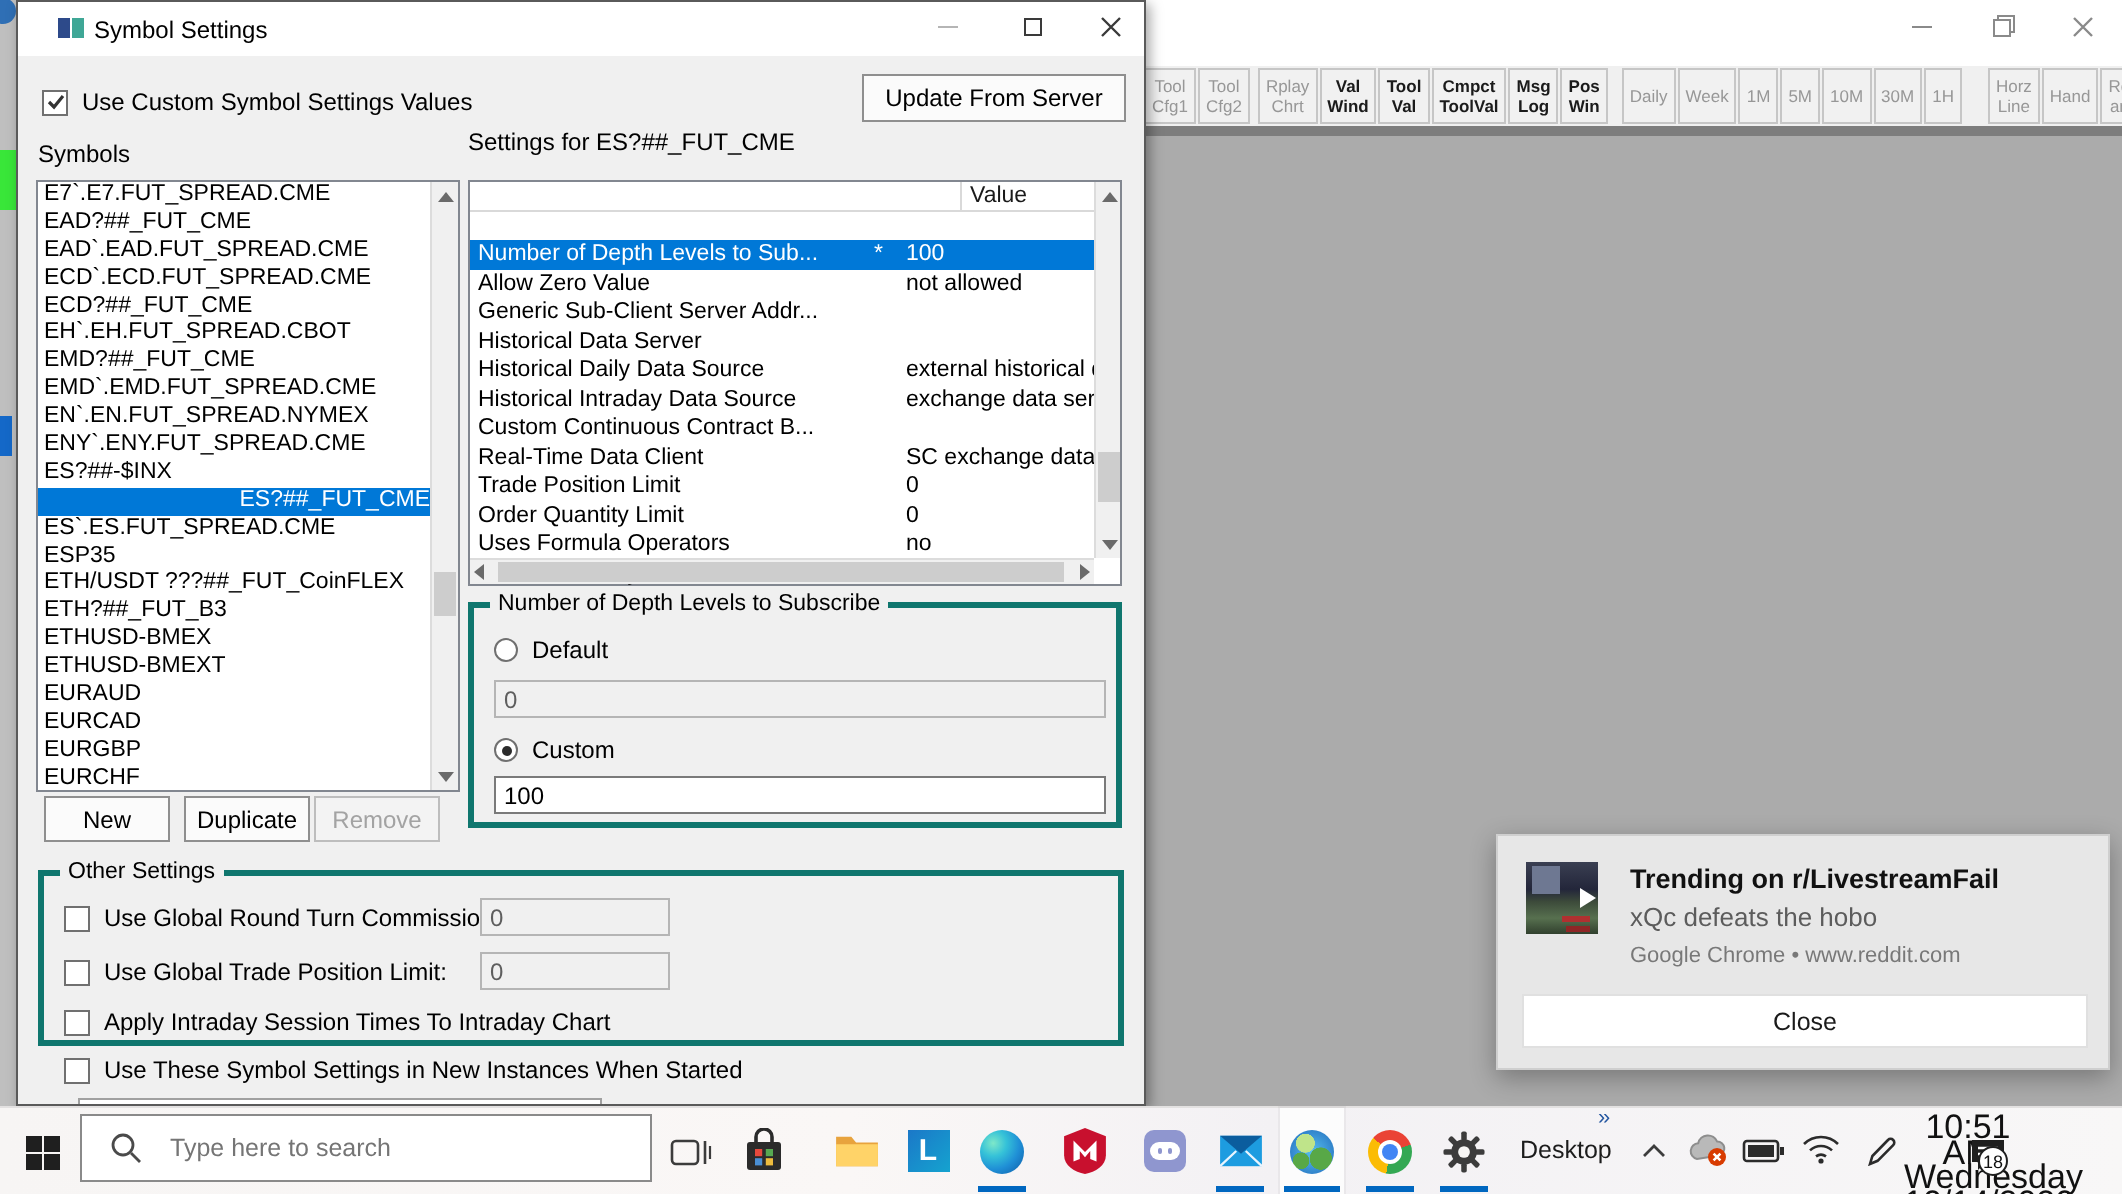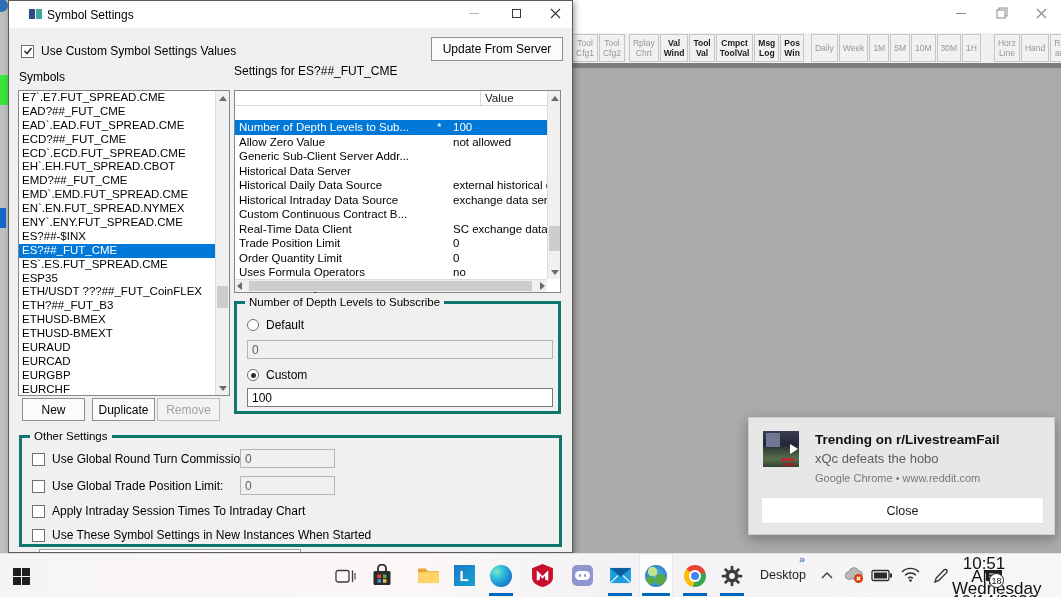--- a/index.html
+++ b/index.html
@@ -33,21 +33,21 @@
   .radio .dot{width:5px;height:5px;border-radius:50%;background:#2b2b2b;}
   .field{position:absolute;border:1px solid #7a7a7a;background:#fff;font-size:12px;color:#000;padding:2px 4px;}
   .field.dis{background:#f0f0f0;border-color:#b5b5b5;color:#5e5e5e;}
   .groupbox{position:absolute;border:3px solid #0f766e;}
   .legend{position:absolute;top:-8px;left:8px;background:#f0f0f0;padding:0 4px;font-size:11.5px;color:#000;}
 
   
   .listbox{position:absolute;left:9px;top:89px;width:212px;height:306px;background:#fff;border:1px solid #828790;}
   .list-inner{position:absolute;left:0;top:0;right:14px;bottom:0;overflow:hidden;}
   .sym{height:13.9px;line-height:13.9px;font-size:11.5px;padding-left:3px;white-space:nowrap;color:#000;}
-  .sym.sel{background:#0078d7;color:#fff;}
+  .sym.sel{background:#0078d7;color:#fff;text-align:right;}
   .vsb{position:absolute;right:0;top:0;width:14px;bottom:0;background:#f0f0f0;border-left:1px solid #dcdcdc;}
   .sb-btn{position:absolute;left:0;width:13px;height:14px;display:flex;align-items:center;justify-content:center;}
   .tri-up{width:0;height:0;border-left:4px solid transparent;border-right:4px solid transparent;border-bottom:5px solid #6a6a6a;}
   .tri-dn{width:0;height:0;border-left:4px solid transparent;border-right:4px solid transparent;border-top:5px solid #6a6a6a;}
   .tri-lf{width:0;height:0;border-top:4px solid transparent;border-bottom:4px solid transparent;border-right:5px solid #6a6a6a;}
   .tri-rt{width:0;height:0;border-top:4px solid transparent;border-bottom:4px solid transparent;border-left:5px solid #6a6a6a;}
   .thumb{position:absolute;left:1px;width:11px;background:#cdcdcd;}
 
   
   .stable{position:absolute;left:225px;top:89px;width:327px;height:203px;background:#fff;border:1px solid #828790;}
@@ -218,22 +218,22 @@
     <div class="btn" style="left:422px;top:36px;width:132px;height:24px;">Update From Server</div>
 
     <div class="lbl" style="left:10px;top:69px;">Symbols</div>
     <div class="lbl" style="left:225px;top:63px;">Settings for ES?##_FUT_CME</div>
 
     <div class="listbox">
       <div class="list-inner" id="symbols-list">
           <div class="sym">E7`.E7.FUT_SPREAD.CME</div>
           <div class="sym">EAD?##_FUT_CME</div>
           <div class="sym">EAD`.EAD.FUT_SPREAD.CME</div>
+          <div class="sym">ECD`.ECD.FUT_SPREAD.CME</div>
           <div class="sym">ECD?##_FUT_CME</div>
-          <div class="sym">ECD`.ECD.FUT_SPREAD.CME</div>
           <div class="sym">EH`.EH.FUT_SPREAD.CBOT</div>
           <div class="sym">EMD?##_FUT_CME</div>
           <div class="sym">EMD`.EMD.FUT_SPREAD.CME</div>
           <div class="sym">EN`.EN.FUT_SPREAD.NYMEX</div>
           <div class="sym">ENY`.ENY.FUT_SPREAD.CME</div>
           <div class="sym">ES?##-$INX</div>
           <div class="sym sel">ES?##_FUT_CME</div>
           <div class="sym">ES`.ES.FUT_SPREAD.CME</div>
           <div class="sym">ESP35</div>
           <div class="sym">ETH/USDT ???##_FUT_CoinFLEX</div>
@@ -357,21 +357,21 @@
       <div class="field dis" style="left:10px;top:36px;width:306px;height:19px;">0</div>
       <div class="chkrow" style="left:10px;top:64px;">
         <span class="radio">
             <span class="dot"></span>
           </span>
         <span>Custom</span>
       </div>
       <input class="field" style="left: 10px; top: 84px; width: 306px; height: 19px;" value="100">
     </div>
 
-    <div class="groupbox" style="left:10px;top:434px;width:543px;height:112px;">
+    <div class="groupbox" style="left:10px;top:434px;width:543px;height:88px;">
       <div class="legend">Other Settings</div>
       <div class="chkrow" style="left:10px;top:14px;">
         <span class="chk"></span>
         <span>Use Global Round Turn Commission:</span>
       </div>
       <div class="field dis" style="left:218px;top:11px;width:95px;height:19px;">0</div>
       <div class="chkrow" style="left:10px;top:41px;">
         <span class="chk"></span>
         <span>Use Global Trade Position Limit:</span>
       </div>
@@ -405,20 +405,27 @@
   <div class="taskbar">
     <div class="tb-item" style="left:8px;top:10px;width:26px;height:24px;">
       <svg width="17" height="17" viewBox="0 0 17 17">
         <rect x="0" y="0" width="8" height="8" fill="#1f1f1f"></rect>
           <rect x="9" y="0" width="8" height="8" fill="#1f1f1f"></rect>
         <rect x="0" y="9" width="8" height="8" fill="#1f1f1f"></rect>
           <rect x="9" y="9" width="8" height="8" fill="#1f1f1f"></rect>
       </svg>
     </div>
 
+    <div class="searchbox">
+      <svg width="16" height="16" viewBox="0 0 16 16">
+        <circle cx="6.5" cy="6.5" r="5" fill="none" stroke="#4a4a4a" stroke-width="1.4"></circle>
+        <line x1="10.5" y1="10.5" x2="15" y2="15" stroke="#4a4a4a" stroke-width="1.4"></line>
+      </svg>
+      <input type="text" placeholder="Type here to search" style="">
+    </div>
 
     <div class="tb-item" style="left:333px;top:12px;width:24px;height:20px;">
       <svg width="21" height="17" viewBox="0 0 21 17">
         <rect x="1" y="2.5" width="13" height="11.5" rx="2" fill="none" stroke="#3c3c3c" stroke-width="1.3"></rect>
         <line x1="17.5" y1="2.5" x2="17.5" y2="14" stroke="#3c3c3c" stroke-width="1.3"></line>
         <line x1="20" y1="5" x2="20" y2="11.5" stroke="#3c3c3c" stroke-width="1.1"></line>
       </svg>
     </div>
 
     <div class="app" style="left:366px;">

